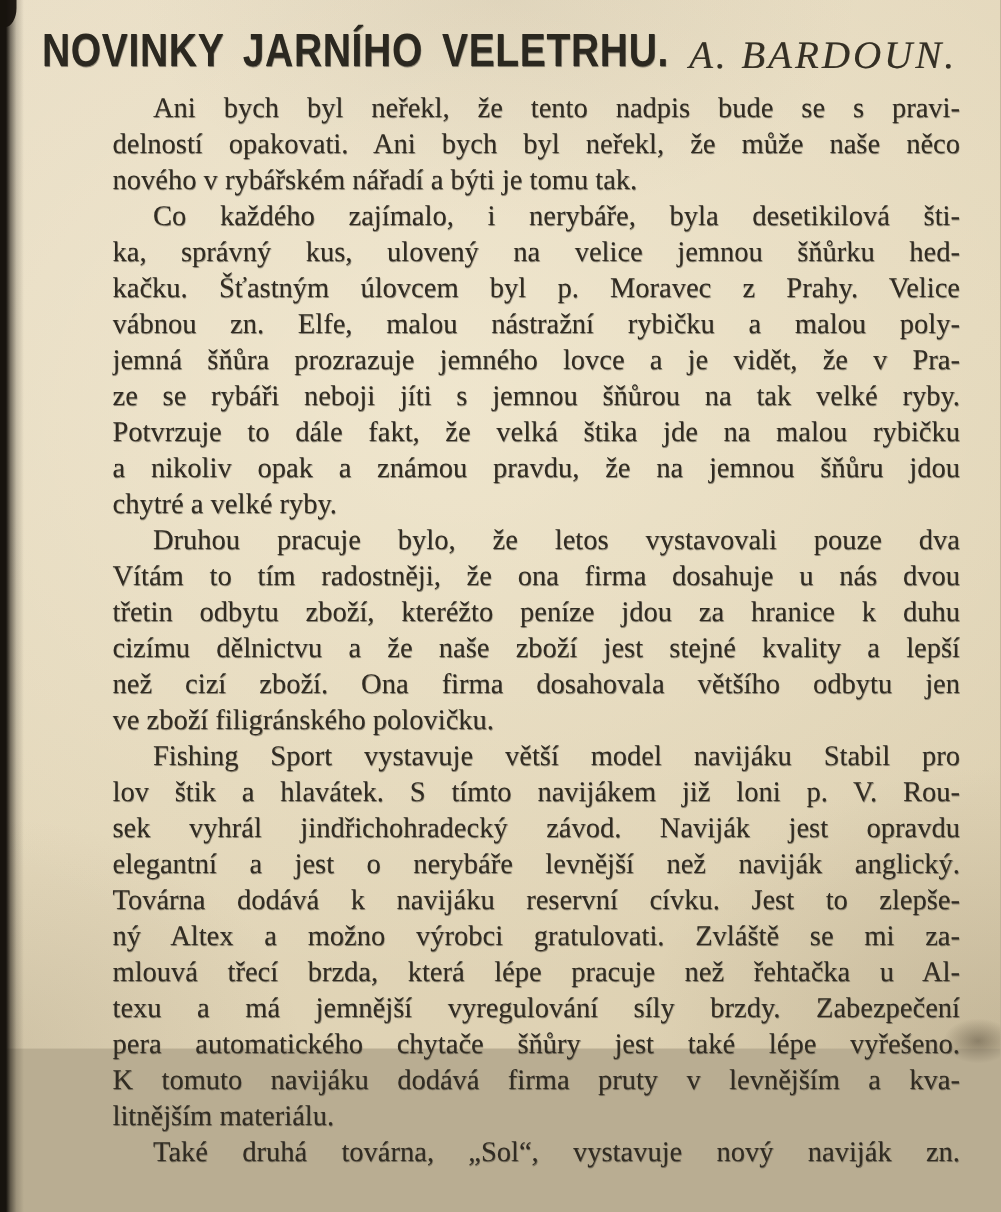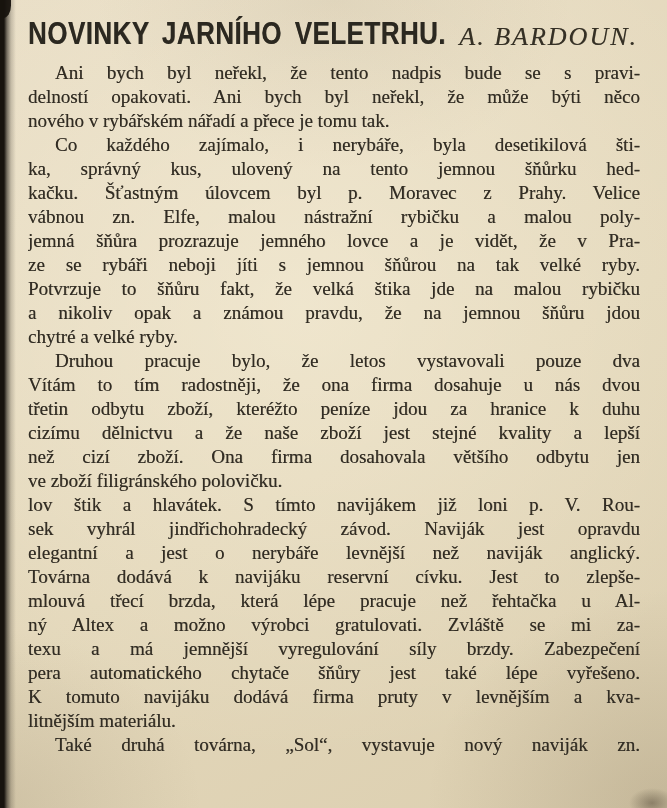--- a/index.html
+++ b/index.html
@@ -1,21 +1,21 @@
 <!DOCTYPE html>
 <html><head>
 <meta charset="utf-8">
 <style>
   html, body { margin: 0; padding: 0; }
   body { width: 667px; height: 808px; overflow: hidden; background: #b9ad92; }
 
   .page {
     position: relative;
     width: 667px;
-    height: 808px;
+    height: 699px;
     box-sizing: border-box;
     padding: 12px 27px 16px 28px;
     background:
       radial-gradient(120% 90% at 45% 38%, rgba(255,249,230,0.40), rgba(255,249,230,0) 62%),
       radial-gradient(60% 45% at 100% 100%, rgba(110,95,68,0.22), rgba(110,95,68,0) 60%),
       radial-gradient(55% 40% at 0% 100%, rgba(110,95,68,0.16), rgba(110,95,68,0) 55%),
       radial-gradient(60% 35% at 50% 0%, rgba(120,104,76,0.10), rgba(120,104,76,0) 60%),
       linear-gradient(150deg, var(--paper, #e9dec6) 0%, #e3d7ba 55%, #dccfb0 100%);
     font-family: "Liberation Serif", serif;
     color: var(--ink, #312c23);
@@ -71,20 +71,21 @@
     letter-spacing: 2px;
     white-space: nowrap;
     color: #353025;
     text-shadow: 0.3px 0.3px 0.4px rgba(53,48,37,0.45);
   }
 
   .article {
     font-size: 19px;
     line-height: 24px;
     text-shadow: 0.35px 0.35px 0.45px rgba(49,44,35,0.55);
+    margin-left: 47px;
   }
   .para { margin: 0; }
   .line {
     text-align: justify;
     text-align-last: justify;
     height: 24px;
     overflow: hidden;
   }
   .line.first { text-indent: 27px; }
   .line.flush { text-align-last: left; }
@@ -98,49 +99,50 @@
   <div class="smudge-br"></div>
 
   <header class="headline-row">
     <h1 class="title">NOVINKY JARNÍHO VELETRHU.</h1>
     <span class="byline">A. BARDOUN.</span>
   </header>
 
   <main class="article">
       <div class="para">
         <div class="line first">Ani bych byl neřekl, že tento nadpis bude se s pravi-</div>
-        <div class="line">delností opakovati. Ani bych byl neřekl, že může býti něco</div>
-        <div class="line flush">nového v rybářském nářadí a přece je tomu tak.</div>
+        <div class="line">delností opakovati. Ani bych byl neřekl, že může naše něco</div>
+        <div class="line flush">nového v rybářském nářadí a býti je tomu tak.</div>
       </div>
       <div class="para">
         <div class="line first">Co každého zajímalo, i nerybáře, byla desetikilová šti-</div>
-        <div class="line">ka, správný kus, ulovený na tento jemnou šňůrku hed-</div>
+        <div class="line">ka, správný kus, ulovený na velice jemnou šňůrku hed-</div>
         <div class="line">kačku. Šťastným úlovcem byl p. Moravec z Prahy. Velice</div>
         <div class="line">vábnou zn. Elfe, malou nástražní rybičku a malou poly-</div>
         <div class="line">jemná šňůra prozrazuje jemného lovce a je vidět, že v Pra-</div>
         <div class="line">ze se rybáři neboji jíti s jemnou šňůrou na tak velké ryby.</div>
-        <div class="line">Potvrzuje to šňůru fakt, že velká štika jde na malou rybičku</div>
+        <div class="line">Potvrzuje to dále fakt, že velká štika jde na malou rybičku</div>
         <div class="line">a nikoliv opak a známou pravdu, že na jemnou šňůru jdou</div>
         <div class="line flush">chytré a velké ryby.</div>
       </div>
       <div class="para">
         <div class="line first">Druhou pracuje bylo, že letos vystavovali pouze dva</div>
         <div class="line">Vítám to tím radostněji, že ona firma dosahuje u nás dvou</div>
         <div class="line">třetin odbytu zboží, kteréžto peníze jdou za hranice k duhu</div>
         <div class="line">cizímu dělnictvu a že naše zboží jest stejné kvality a lepší</div>
         <div class="line">než cizí zboží. Ona firma dosahovala většího odbytu jen</div>
         <div class="line flush">ve zboží filigránského polovičku.</div>
       </div>
       <div class="para">
+        <div class="line first">Fishing Sport vystavuje větší model navijáku Stabil pro</div>
         <div class="line">lov štik a hlavátek. S tímto navijákem již loni p. V. Rou-</div>
         <div class="line">sek vyhrál jindřichohradecký závod. Naviják jest opravdu</div>
         <div class="line">elegantní a jest o nerybáře levnější než naviják anglický.</div>
         <div class="line">Továrna dodává k navijáku reservní cívku. Jest to zlepše-</div>
+        <div class="line">ný Altex a možno výrobci gratulovati. Zvláště se mi za-</div>
         <div class="line">mlouvá třecí brzda, která lépe pracuje než řehtačka u Al-</div>
-        <div class="line">ný Altex a možno výrobci gratulovati. Zvláště se mi za-</div>
         <div class="line">texu a má jemnější vyregulování síly brzdy. Zabezpečení</div>
         <div class="line">pera automatického chytače šňůry jest také lépe vyřešeno.</div>
         <div class="line">K tomuto navijáku dodává firma pruty v levnějším a kva-</div>
         <div class="line flush">litnějším materiálu.</div>
       </div>
       <div class="para">
         <div class="line first">Také druhá továrna, „Sol“, vystavuje nový naviják zn.</div>
       </div>
     </main>
 </div>

